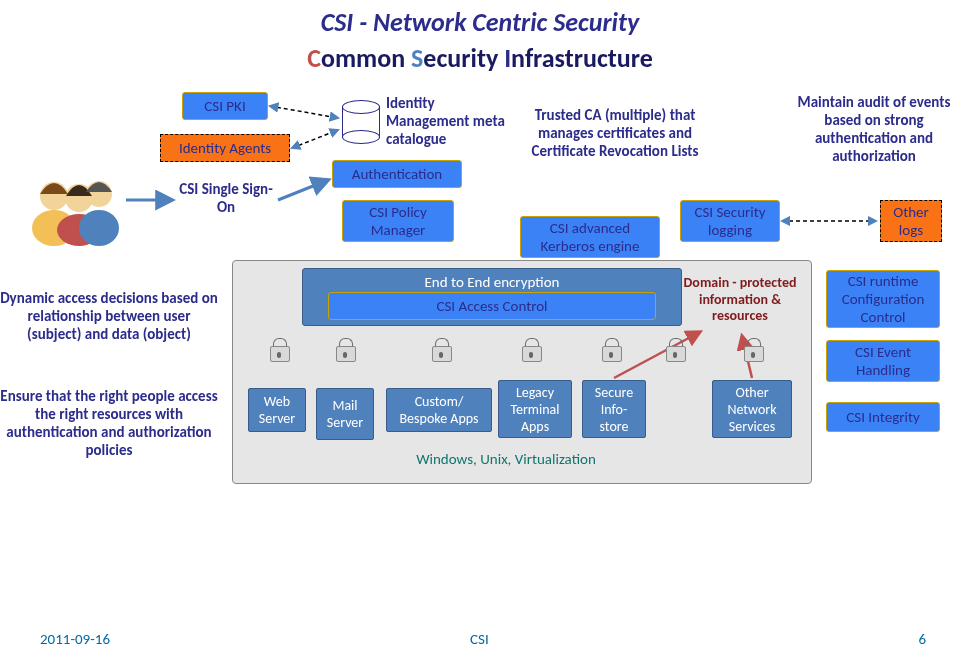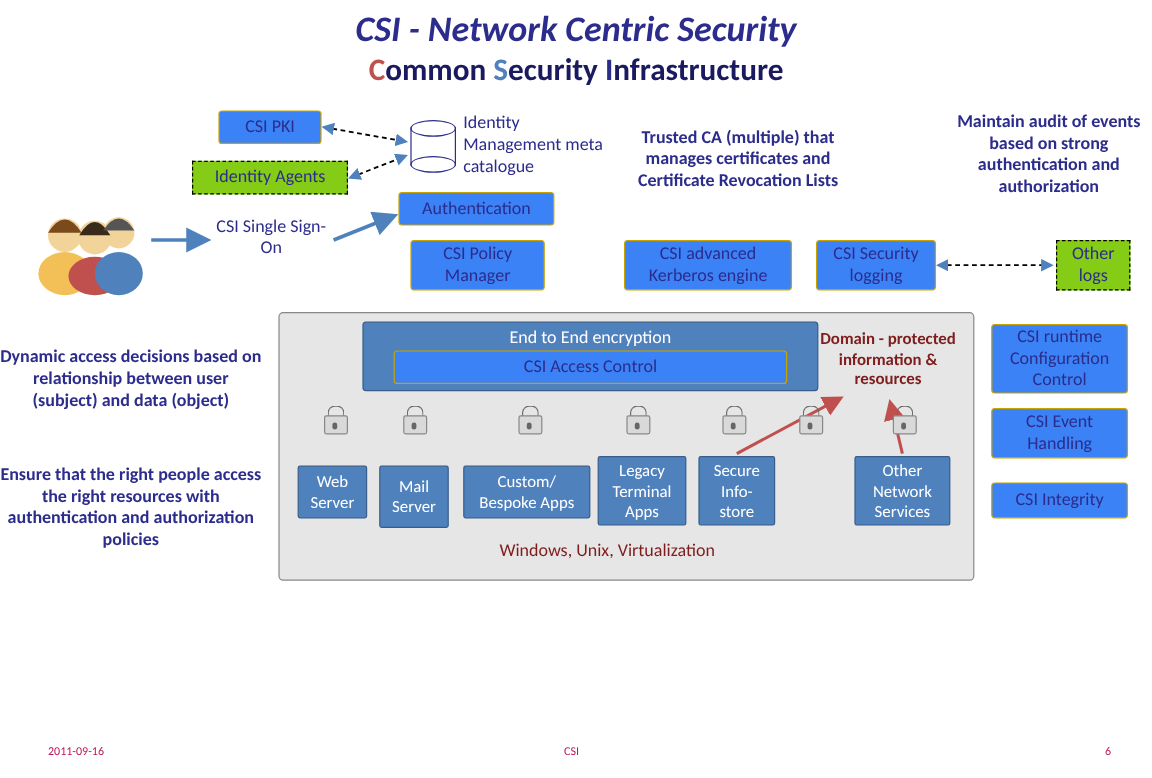--- a/index.html
+++ b/index.html
@@ -1,36 +1,36 @@
 <!DOCTYPE html>
 <html><head>
 <meta charset="utf-8">
 <style>
   html,body{margin:0;padding:0;font-family:Calibri,Arial,sans-serif;color:#1a1a60;background:#fff}
   .page{position:relative;width:960px;height:648px}
-  .title{position:absolute;top:6px;left:0;right:0;text-align:center;font-style:italic;font-weight:700;font-size:30px;color:#2c2c8c}
+  .title{position:absolute;top:6px;left:0;right:0;text-align:center;font-style:italic;font-weight:700;font-size:26px;color:#2c2c8c}
   .subtitle{position:absolute;top:42px;left:0;right:0;text-align:center;font-weight:700;font-size:26px}
   .subtitle .c{color:#c0504d}.subtitle .s{color:#4f81bd}.subtitle .i{color:#2c2c8c}
   .box{position:absolute;background:#3b82f6;border:1px solid #caa300;border-radius:3px;display:flex;align-items:center;justify-content:center;text-align:center;font-size:15px;color:#2c2c8c;padding:2px 4px;box-sizing:border-box}
-  .dbox{position:absolute;border:1.5px dashed #000;display:flex;align-items:center;justify-content:center;text-align:center;font-size:15px;color:#2c2c8c;padding:2px 6px;box-sizing:border-box;background:#84cc16}
+  .dbox{position:absolute;border:1.5px dashed #000;display:flex;align-items:center;justify-content:center;text-align:center;font-size:15px;color:#2c2c8c;padding:2px 6px;box-sizing:border-box;background:#f97316}
   .tbox{position:absolute;display:flex;align-items:center;justify-content:center;text-align:center;font-size:15px;font-weight:700;color:#2c2c8c;line-height:1.2}
-  .tbox.n{font-weight:400}
+  .tbox.n{font-weight:700}
   .cyl{position:absolute}
   .cyl .body{position:absolute;left:0;right:0;top:6px;bottom:6px;border-left:1.5px solid #2c2c8c;border-right:1.5px solid #2c2c8c}
   .cyl .top,.cyl .bot{position:absolute;left:0;right:0;height:12px;border:1.5px solid #2c2c8c;border-radius:50%}
   .cyl .top{top:0;background:#fff}
   .cyl .bot{bottom:0}
   .lock{position:absolute;width:18px;height:24px}
   .lock .sh{position:absolute;top:0;left:3px;width:12px;height:12px;border:1.5px solid #6b6b6b;border-bottom:none;border-radius:6px 6px 0 0}
   .lock .bd{position:absolute;bottom:0;left:0;width:18px;height:14px;background:#d9d9d9;border:1px solid #888;border-radius:2px}
   .lock .kh{position:absolute;bottom:4px;left:7px;width:4px;height:6px;background:#666;border-radius:2px}
   .bbox{position:absolute;background:#4f81bd;border:1px solid #385d8a;border-radius:2px;color:#fff;font-size:14px;display:flex;align-items:center;justify-content:center;text-align:center;padding:2px 4px;box-sizing:border-box}
   .gbox{position:absolute;background:#e6e6e6;border:1px solid #888;border-radius:4px}
-  .plat{position:absolute;color:#7f1d1d;font-size:15px;text-align:center}
-  .foot{position:absolute;bottom:16px;font-size:10px;color:#be185d}
+  .plat{position:absolute;color:#0f766e;font-size:15px;text-align:center}
+  .foot{position:absolute;bottom:0;font-size:15px;color:#0369a1}
   svg.conn{position:absolute;left:0;top:0;width:960px;height:648px;pointer-events:none}
   .people{position:absolute}
 </style>
 </head>
 <body>
 
 <div class="page">
 
   <div class="title">CSI - Network Centric Security</div>
   <div class="subtitle">
@@ -57,21 +57,21 @@
       <div class="top"></div>
       <div class="body"></div>
       <div class="bot"></div>
     </div>
   <div class="tbox n" style="left:386px;top:92px;width:120px;height:58px;font-size:15px;text-align:left;justify-content:flex-start">Identity Management meta catalogue</div>
 
   <div class="box" style="left:342px;top:200px;width:112px;height:42px">CSI Policy Manager</div>
   <div class="box" style="left:332px;top:160px;width:130px;height:28px">Authentication</div>
 
   <div class="tbox" style="left:530px;top:84px;width:170px;height:98px;font-size:15px">Trusted CA (multiple) that manages certificates and Certificate Revocation Lists</div>
-  <div class="box" style="left:520px;top:200px;width:140px;height:42px">CSI advanced Kerberos engine</div>
+  <div class="box" style="left:520px;top:216px;width:140px;height:42px">CSI advanced Kerberos engine</div>
   <div class="box" style="left:680px;top:200px;width:100px;height:42px">CSI Security logging</div>
 
   <div class="tbox" style="left:792px;top:84px;width:164px;height:90px;font-size:15px">Maintain audit of events based on strong authentication and authorization</div>
   <div class="dbox" style="left:880px;top:200px;width:62px;height:42px">Other logs</div>
 
   <div class="gbox" style="left:232px;top:260px;width:578px;height:222px"></div>
 
   <div class="box" style="left:302px;top:268px;width:380px;height:58px;z-index:2;align-items:flex-start;padding-top:4px;color:#fff;background:#4f81bd;border-color:#385d8a">End to End encryption</div>
   <div class="box" style="left:328px;top:292px;width:328px;height:28px;z-index:3">CSI Access Control</div>
 

